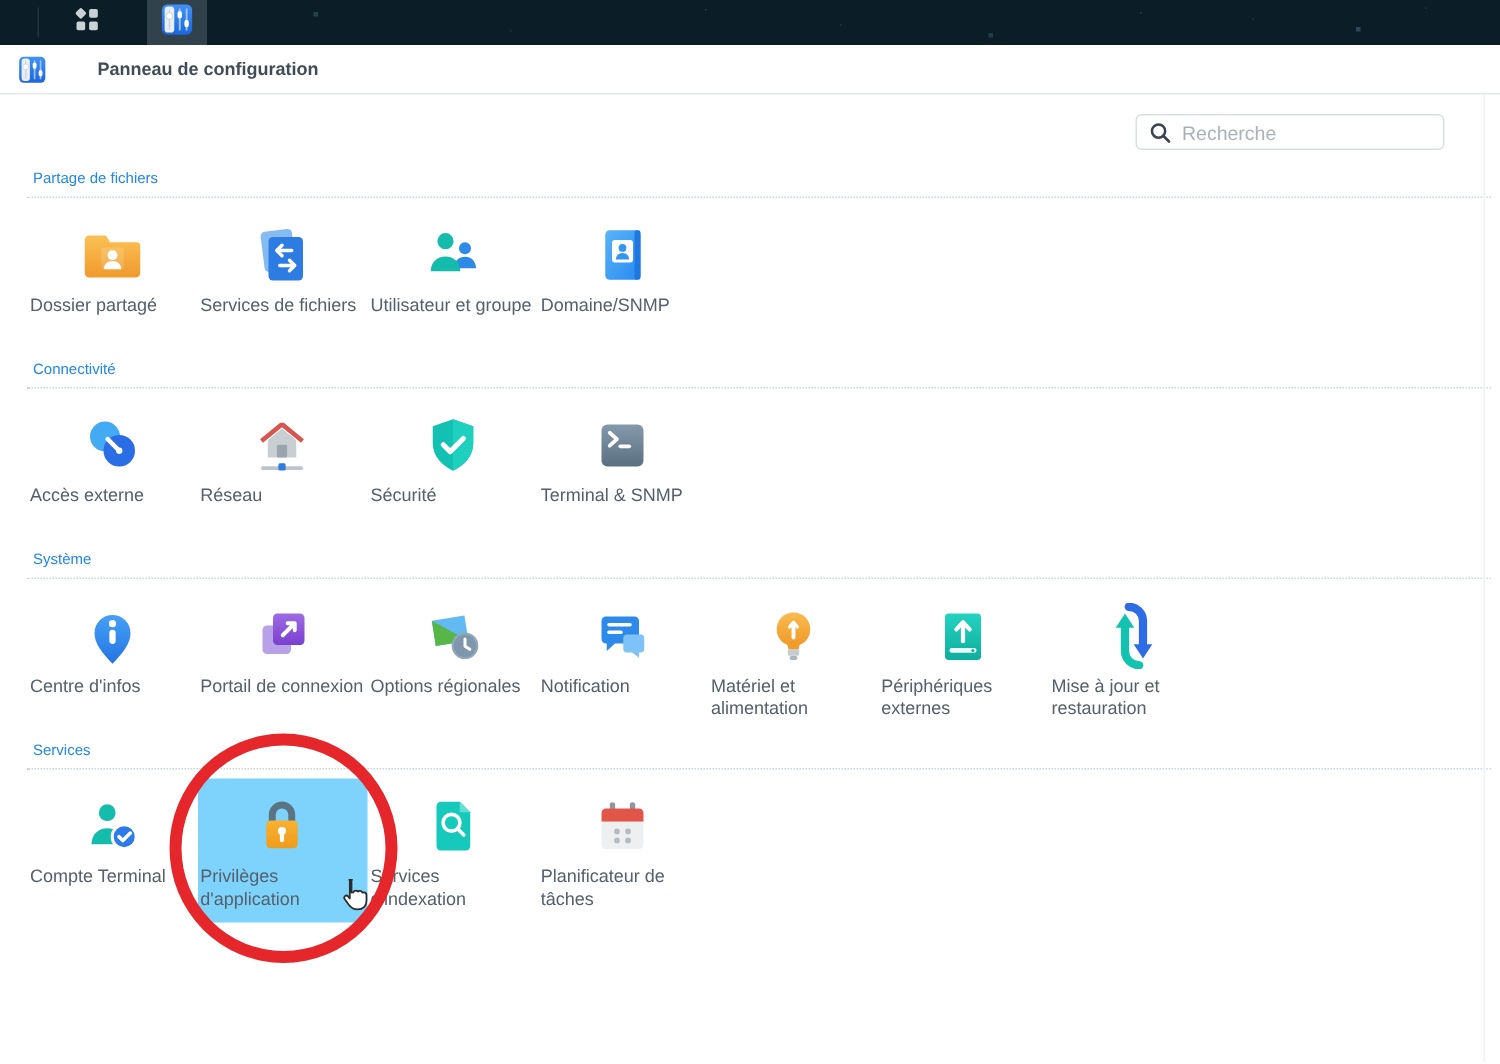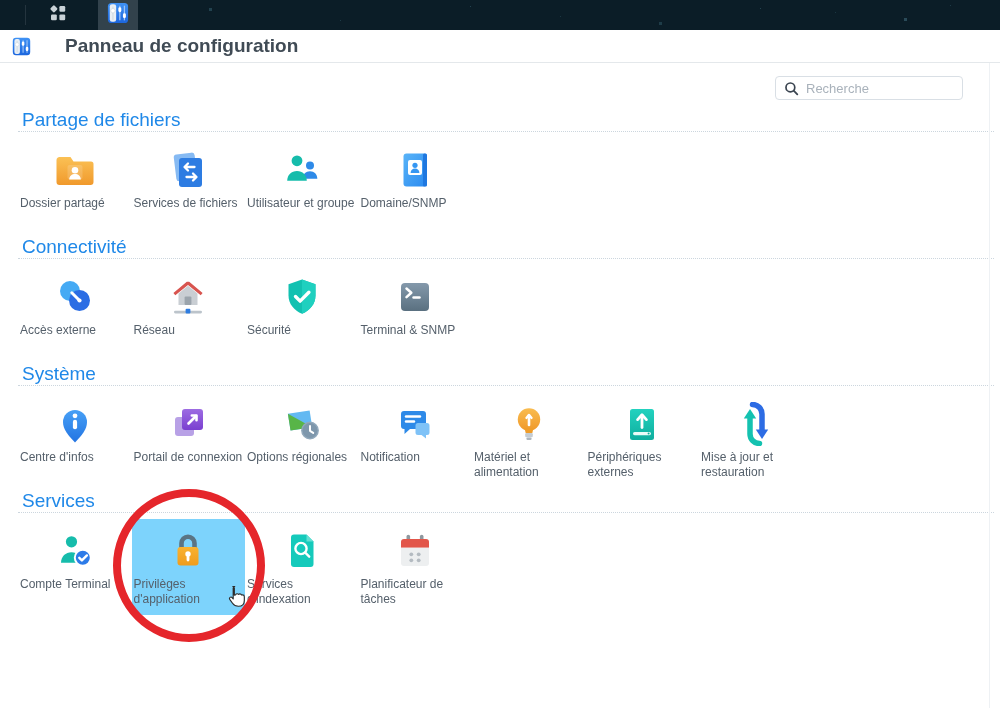--- a/index.html
+++ b/index.html
@@ -14,37 +14,37 @@
                 905px 19px 0 1px #2a4a58, 950px 5px 0 0 #1d3a46, 835px 12px 0 0 #1a3641; }
   .tb-divider { position:absolute; left:25px; top:5px; width:1px; height:20px; background:#24343e; }
   .tb-btn { position:absolute; top:0; height:30px; display:flex; align-items:center; justify-content:center; }
   .tb-main-menu { left:40px; width:36px; }
   .tb-active-app { left:98px; width:40px; background:#32424c; }
 
   
   .titlebar { height:33px; background:#fff; border-bottom:1px solid #e4e8eb;
     display:flex; align-items:center; padding-left:12px; }
   .titlebar .app-ico { width:19px; height:19px; margin-right:10px; }
-  .titlebar .title { font-size:19px; font-weight:bold; color:#404b55;padding-left:24px; }
+  .titlebar .title { font-size:12px; font-weight:bold; color:#404b55;padding-left:24px; }
 
   
   .main { position:relative; height:645px; }
   .right-edge { position:absolute; right:10px; top:0; bottom:0; width:1px; background:#eef1f4; }
 
-  .search-wrap { position:absolute; top:13px; right:37px; width:188px; height:24px; }
+  .search-wrap { position:absolute; top:13px; right:37px; width:206px; height:24px; }
   .search-wrap svg { position:absolute; left:9px; top:5px; }
   .search-input { width:100%; height:100%; border:1px solid #d9dfe5; border-radius:4px;
     padding:0 8px 0 30px; font-size:13px; color:#5a646e; outline:none;
     font-family:"Liberation Sans","DejaVu Sans",sans-serif; }
   .search-input::placeholder { color:#a9b2bb; }
 
   .sections { padding-top:49px; }
   .section { margin-left:18px; margin-right:6px; }
   .section + .section { margin-top:5px; }
-  .section-title { font-size:19px; color:#1f88e8; padding-left:4px; padding-bottom:4px;
+  .section-title { font-size:10px; color:#1f88e8; padding-left:4px; padding-bottom:4px;
     line-height:15px; border-bottom:1px dotted #ccd6de; }
   .grid { display:flex; flex-wrap:wrap; padding-top:6px; }
   .item { width:113.5px; min-height:96px; padding:10px 2px 8px; text-align:left;
     border-radius:2px; cursor:pointer; }
   .item.selected { background:#7dd3fc; }
   .item .ico { width:44px; height:44px; margin:0 auto; }
   .item .ico svg { width:44px; height:44px; display:block; }
   .item .label { margin-top:4px; font-size:12px; line-height:15px; color:#55606b; }
 
   

